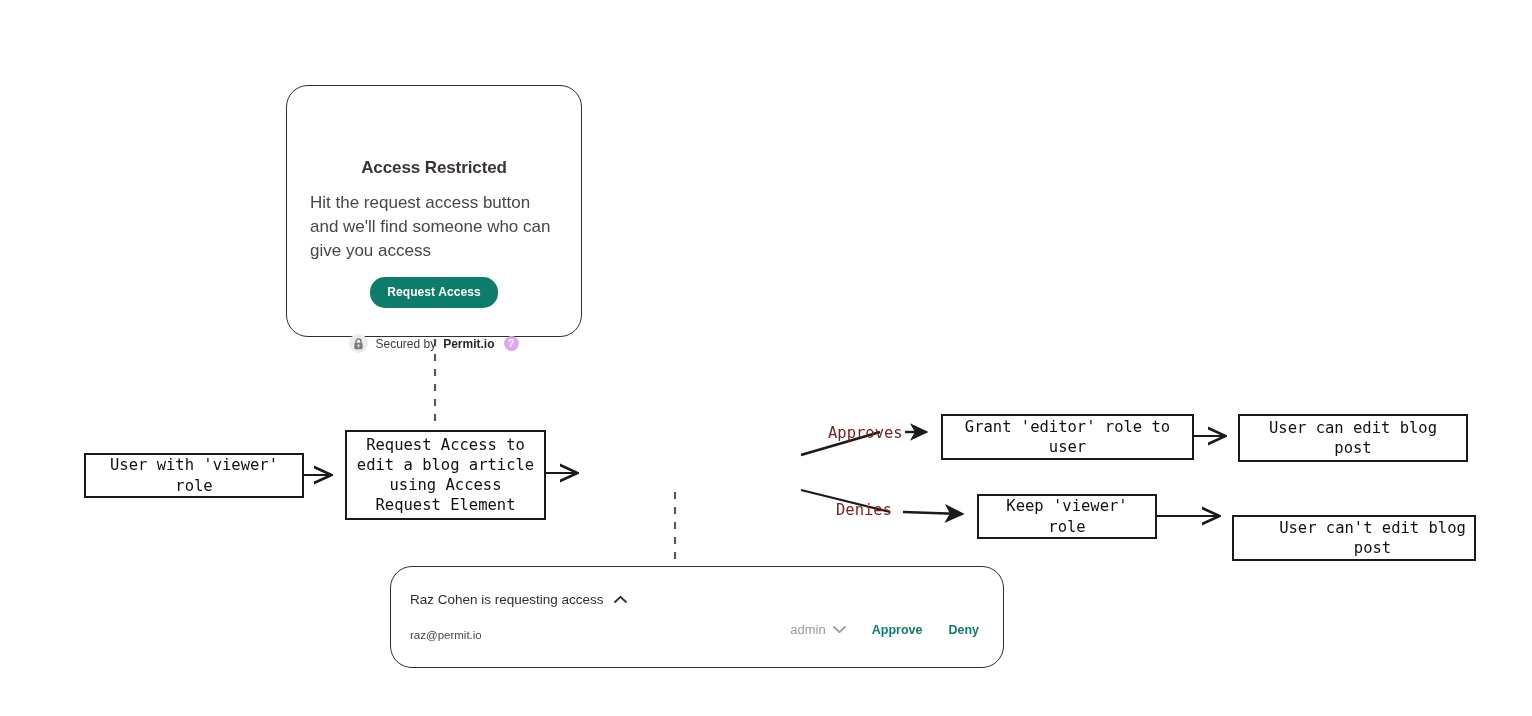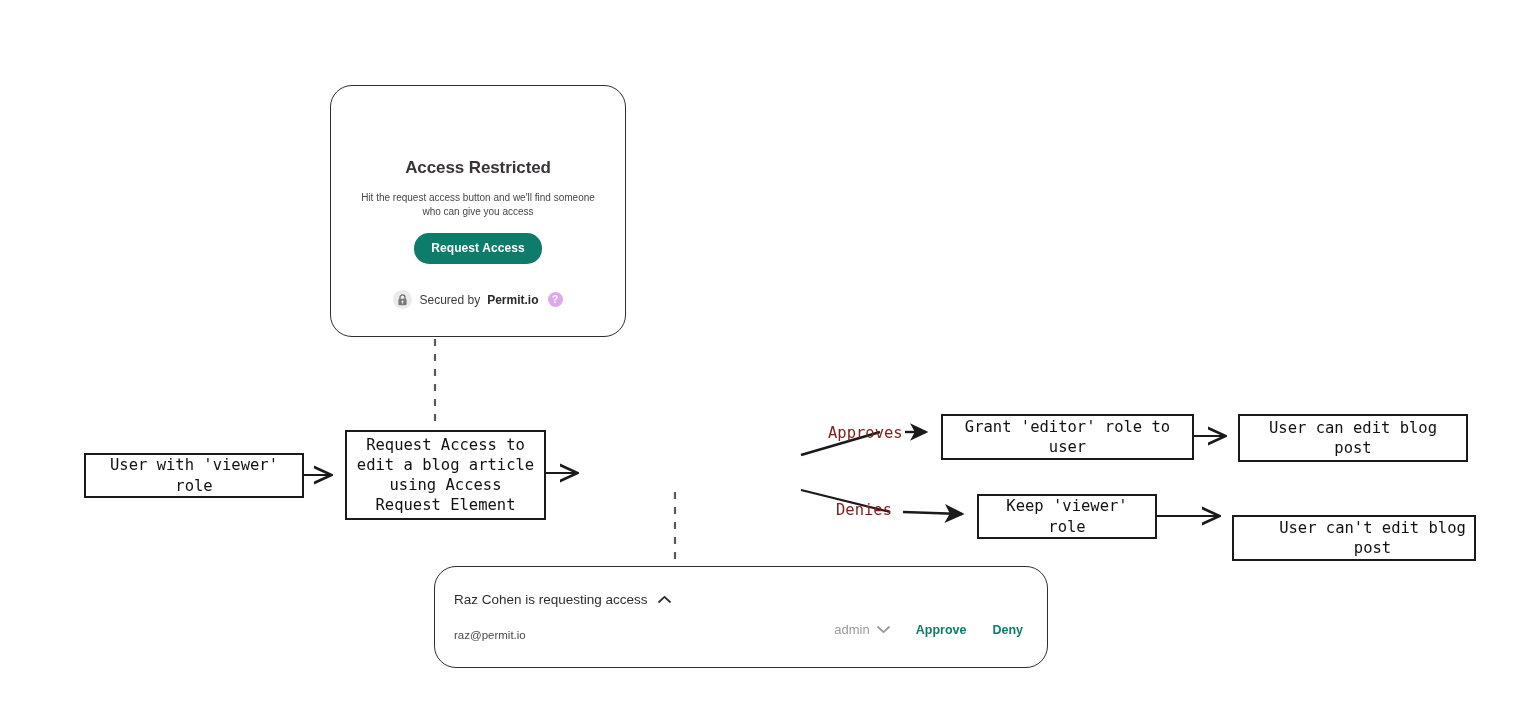--- a/index.html
+++ b/index.html
@@ -61,21 +61,20 @@
     white-space: nowrap;
   }
 
   
   .uicard {
     position: absolute;
     box-sizing: border-box;
     background: #ffffff;
     border: 1.5px solid #2e2e2e;
     border-radius: 22px;
-    margin-left: 44px;
   }
 
   #access-card {
     left: 286px;
     top: 85px;
     width: 296px;
     height: 252px;
     display: flex;
     flex-direction: column;
     align-items: center;
@@ -85,24 +84,24 @@
     margin-top: 72px;
     font-size: 17px;
     font-weight: bold;
     color: #3b3338;
     letter-spacing: -0.1px;
   }
 
   #access-desc {
     margin-top: 13px;
     width: 248px;
-    font-size: 10px;
+    font-size: 17px;
     line-height: 1.42;
     color: #4b4449;
-    text-align: center;
+    text-align: left;
   }
 
   #request-access-btn {
     margin-top: 14px;
     border: none;
     border-radius: 15px;
     color: #ffffff;
     font-family: "Liberation Sans", sans-serif;
     font-size: 12px;
     font-weight: bold;

